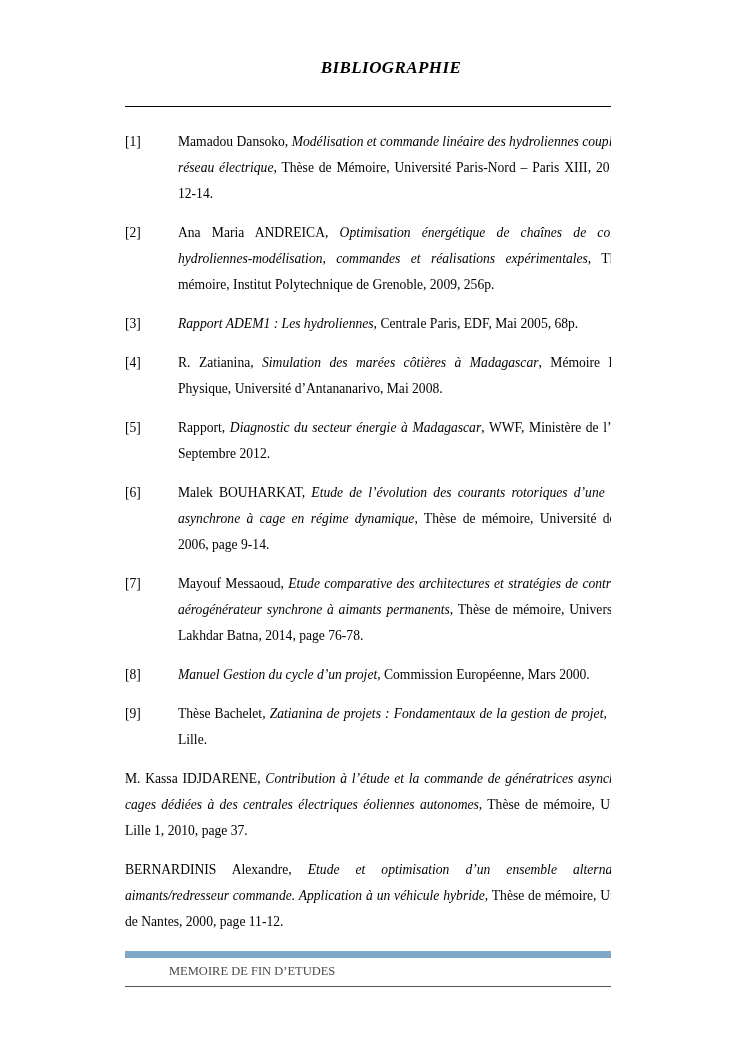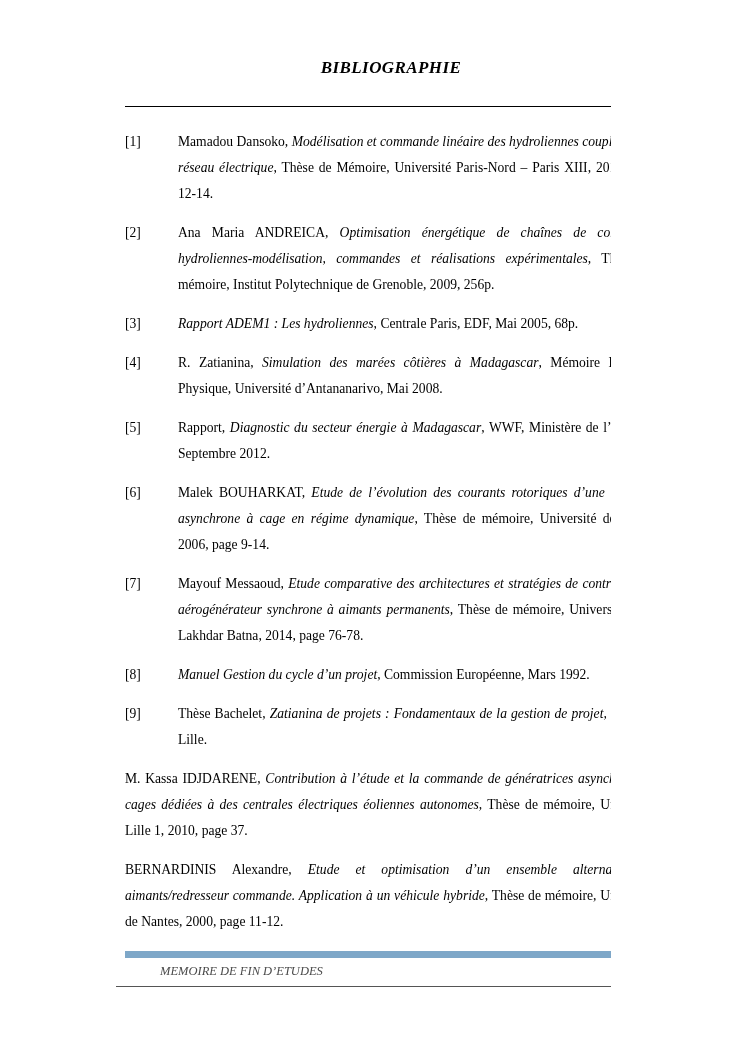--- a/index.html
+++ b/index.html
@@ -53,27 +53,26 @@
   .footer-bar {
     position: absolute;
     left: 125px;
     top: 951px;
     width: 532px;
     height: 7px;
     background: #7ea7c8;
   }
   .footer {
     position: absolute;
-    left: 116px;
+    left: 125px;
     top: 960px;
     width: 532px;
     display: flex;
     justify-content: space-between;
     align-items: baseline;
-    font-style: italic;
     font-size: 12.5px;
     color: #4a4a4a;
     padding: 4px 6px 7px 44px;
     border-bottom: 1.2px solid #555555;
   }
 </style>
 </head>
 <body>
 
 <div class="page">
@@ -106,21 +105,21 @@
         <div class="ref">
           <span class="ref-label">[6]</span>
           <span class="ref-text"><span>Malek BOUHARKAT, </span><span class="it">Etude de l’évolution des courants rotoriques d’une machine asynchrone à cage en régime dynamique</span><span>, Thèse de mémoire, Université de Batna, 2006, page 9-14.</span></span>
         </div>
         <div class="ref">
           <span class="ref-label">[7]</span>
           <span class="ref-text"><span>Mayouf Messaoud, </span><span class="it">Etude comparative des architectures et stratégies de contrôle d’un aérogénérateur synchrone à aimants permanents</span><span>, Thèse de mémoire, Université Hadj Lakhdar Batna, 2014, page 76-78.</span></span>
         </div>
         <div class="ref">
           <span class="ref-label">[8]</span>
-          <span class="ref-text"><span class="it">Manuel Gestion du cycle d’un projet</span><span>, Commission Européenne, Mars 1992.</span></span>
+          <span class="ref-text"><span class="it">Manuel Gestion du cycle d’un projet</span><span>, Commission Européenne, Mars 2000.</span></span>
         </div>
         <div class="ref">
           <span class="ref-label">[9]</span>
           <span class="ref-text"><span>Thèse Bachelet, </span><span class="it">Zatianina de projets : Fondamentaux de la gestion de projet,</span><span> Centrale Lille.</span></span>
         </div>
         <div class="ref">
           <span class="ref-text"><span>M. Kassa IDJDARENE, </span><span class="it">Contribution à l’étude et la commande de génératrices asynchrones à cages dédiées à des centrales électriques éoliennes autonomes,</span><span> Thèse de mémoire, Université Lille 1, 2010, page 37.</span></span>
         </div>
         <div class="ref">
           <span class="ref-text"><span>BERNARDINIS Alexandre, </span><span class="it">Etude et optimisation d’un ensemble alternateur à aimants/redresseur commande. Application à un véhicule hybride</span><span>, Thèse de mémoire, Université de Nantes, 2000, page 11-12.</span></span>

